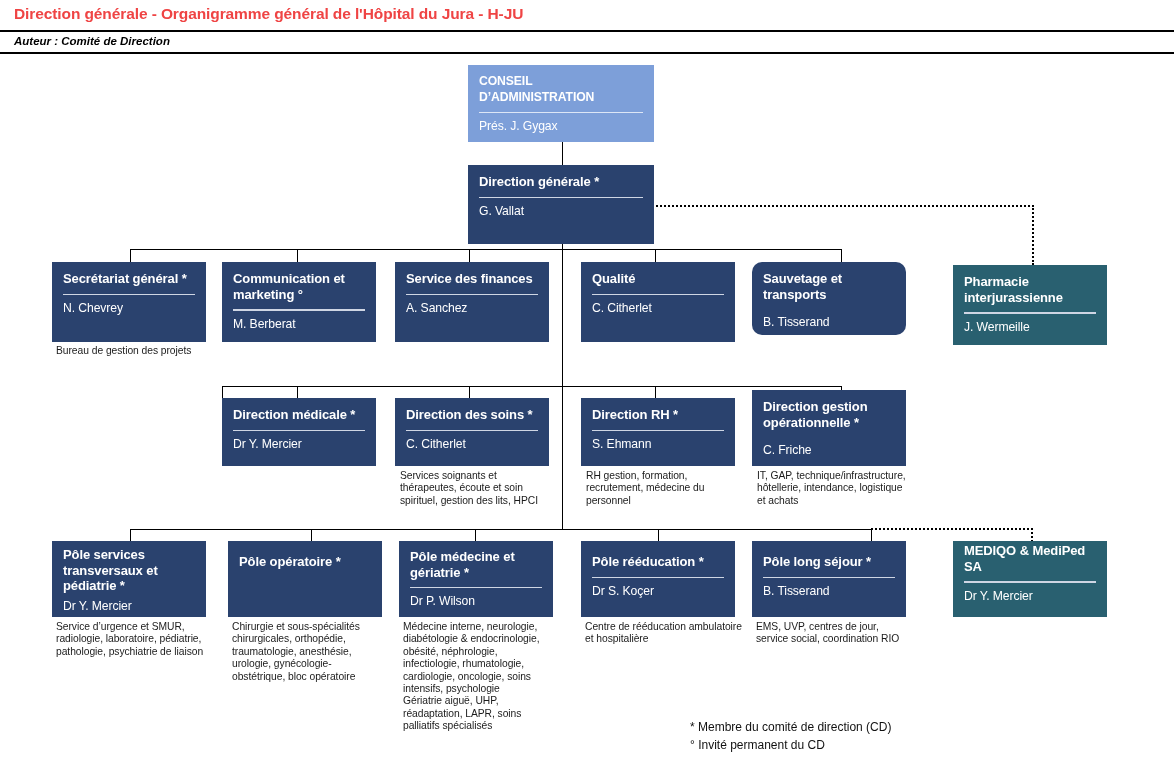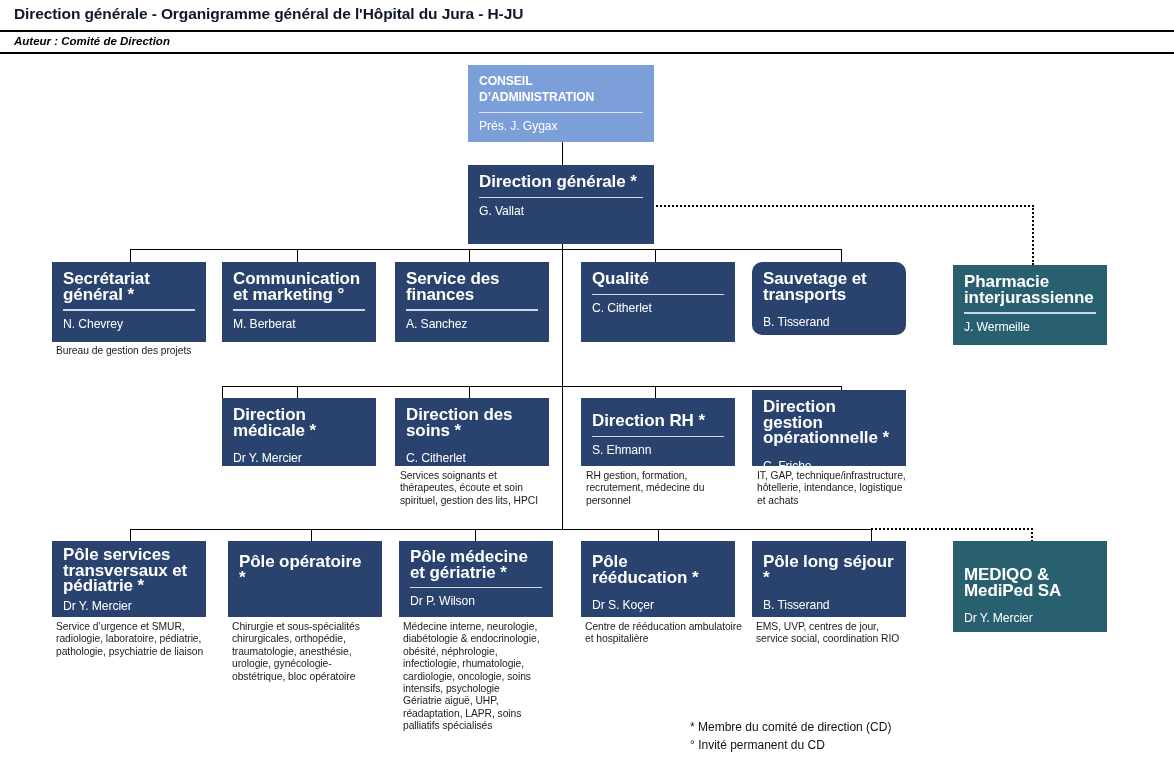--- a/index.html
+++ b/index.html
@@ -8,21 +8,21 @@
     background:#ffffff;
     font-family:"Liberation Sans","DejaVu Sans",sans-serif;
     color:#111;
     overflow:hidden;
   }
   #root{position:relative;width:1174px;height:757px;}
 
   
   .hdr-title{
     position:absolute;left:14px;top:5px;
-    font-size:15.5px;font-weight:bold;color:#0f172a;
+    font-size:15.5px;font-weight:bold;color:#ef4444;
     letter-spacing:-0.1px;white-space:nowrap;
   }
   .hdr-rule{
     position:absolute;left:0px;top:30px;width:1174px;height:2px;
     background:#000;
   }
   .hdr-author{
     position:absolute;left:14px;top:35px;
     font-size:11.5px;font-style:italic;font-weight:bold;color:#000;
     white-space:nowrap;
@@ -38,21 +38,21 @@
     box-sizing:border-box;
     width:100%;
     background:#2a426e;
     color:#ffffff;
     padding:9px 11px 8px 11px;
     display:flex;flex-direction:column;justify-content:flex-start;
   }
   .box.teal{background:#296070;}
   .box.light{background:#7d9fd9;}
   .box-title{
-    font-size:17px;font-weight:bold;line-height:15.5px;
+    font-size:13px;font-weight:bold;line-height:15.5px;
     letter-spacing:-0.1px;
   }
   .box.light .box-title{font-size:12.2px;}
   .divider{
     height:1.5px;background:#cfd6e4;
     margin:7px 0 6px 0;width:100%;
   }
   .box.light .divider{background:#dde6f6;}
   .box-name{
     font-size:12.2px;font-weight:normal;line-height:15px;
@@ -197,21 +197,21 @@
   <div class="node" style="left:395px;top:398px;width:154px;height:68px;">
     <div class="box" style="height:68px;">
       <div class="box-title">Direction des soins *</div>
       <div class="divider"></div>
       <div class="box-name">C. Citherlet</div>
     </div>
   </div>
   <div class="sub" style="left:400px;top:470px;width:152px;">Services soignants et thérapeutes, écoute et soin spirituel, gestion des lits, HPCI</div>
 
   <div class="node" style="left:581px;top:398px;width:154px;height:68px;">
-    <div class="box" style="height:68px;justify-content:flex-end;">
+    <div class="box" style="height:68px;">
       <div class="box-title">Direction RH *</div>
       <div class="divider"></div>
       <div class="box-name">S. Ehmann</div>
     </div>
   </div>
   <div class="sub" style="left:586px;top:470px;width:155px;">RH gestion, formation, recrutement, médecine du personnel</div>
 
   <div class="node" style="left:752px;top:390px;width:154px;height:76px;border-radius:6px;">
     <div class="box" style="height:76px;">
       <div class="box-title">Direction gestion opérationnelle *</div>
@@ -261,21 +261,21 @@
   <div class="node" style="left:752px;top:541px;width:154px;height:76px;">
     <div class="box" style="height:76px;padding-top:13px;">
       <div class="box-title">Pôle long séjour *</div>
       <div class="divider"></div>
       <div class="box-name">B. Tisserand</div>
     </div>
   </div>
   <div class="sub" style="left:756px;top:621px;width:155px;">EMS, UVP, centres de jour, service social, coordination RIO</div>
 
   <div class="node" style="left:953px;top:541px;width:154px;height:76px;">
-    <div class="box teal" style="height:91px;padding-top:26px;">
+    <div class="box teal" style="height:76px;padding-top:2px;">
       <div class="box-title">MEDIQO &amp; MediPed SA</div>
       <div class="divider"></div>
       <div class="box-name">Dr Y. Mercier</div>
     </div>
   </div>
 
   <div class="legend" style="left:690px;top:718px;">
     <div>* Membre du comité de direction (CD)</div>
     <div>° Invité permanent du CD</div>
   </div>

